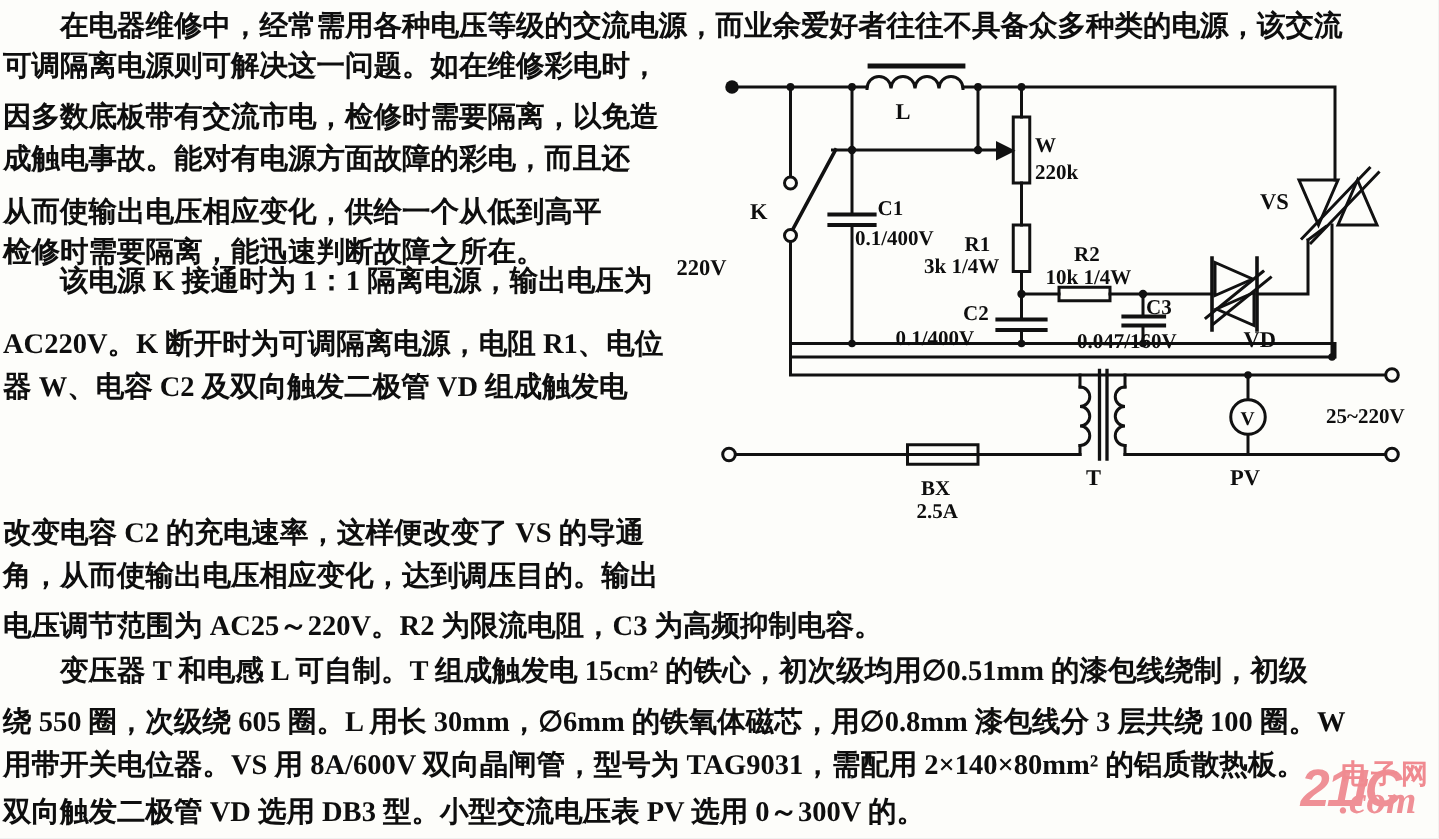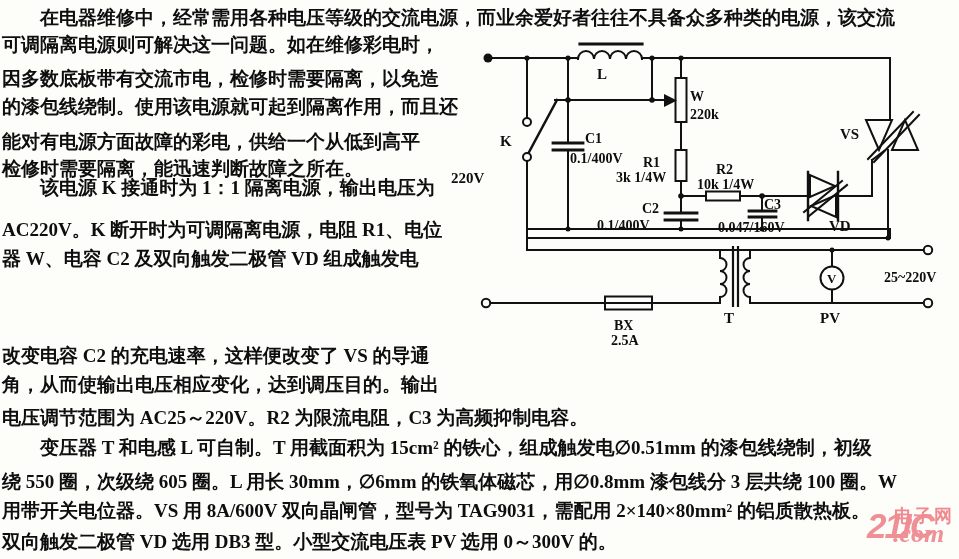--- a/index.html
+++ b/index.html
@@ -18,30 +18,30 @@
   .wm-com{left:893px;top:519px;font-size:26px;font-style:italic;font-weight:700;color:#ef9096;}
 </style>
 </head>
 <body>
 
 <div id="page">
 
   <div class="dl indent" style="top:7px">在电器维修中，经常需用各种电压等级的交流电源，而业余爱好者往往不具备众多种类的电源，该交流</div>
   <div class="dl" style="top:34px">可调隔离电源则可解决这一问题。如在维修彩电时，</div>
   <div class="dl" style="top:68px">因多数底板带有交流市电，检修时需要隔离，以免造</div>
-  <div class="dl" style="top:96px">的漆包线绕制。使用该电源就可起到隔离作用，而且还</div>
-  <div class="dl" style="top:131px">能对有电源方面故障的彩电，供给一个从低到高平</div>
+  <div class="dl" style="top:96px">成触电事故。能对有电源方面故障的彩电，而且还</div>
+  <div class="dl" style="top:131px">从而使输出电压相应变化，供给一个从低到高平</div>
   <div class="dl" style="top:158px">检修时需要隔离，能迅速判断故障之所在。</div>
   <div class="dl indent" style="top:177px">该电源 K 接通时为 1：1 隔离电源，输出电压为</div>
   <div class="dl" style="top:219px">AC220V。K 断开时为可调隔离电源，电阻 R1、电位</div>
   <div class="dl" style="top:248px">器 W、电容 C2 及双向触发二极管 VD 组成触发电</div>
   <div class="dl" style="top:345px">改变电容 C2 的充电速率，这样便改变了 VS 的导通</div>
   <div class="dl" style="top:374px">角，从而使输出电压相应变化，达到调压目的。输出</div>
   <div class="dl" style="top:407px">电压调节范围为 AC25～220V。R2 为限流电阻，C3 为高频抑制电容。</div>
-  <div class="dl indent" style="top:437px">变压器 T 和电感 L 可自制。T 用截面积为 15cm² 的铁心，组成触发电∅0.51mm 的漆包线绕制，初级</div>
+  <div class="dl indent" style="top:437px">变压器 T 和电感 L 可自制。T 组成触发电 15cm² 的铁心，初次级均用∅0.51mm 的漆包线绕制，初级</div>
   <div class="dl" style="top:471px">绕 550 圈，次级绕 605 圈。L 用长 30mm，∅6mm 的铁氧体磁芯，用∅0.8mm 漆包线分 3 层共绕 100 圈。W</div>
   <div class="dl" style="top:500px">用带开关电位器。VS 用 8A/600V 双向晶闸管，型号为 TAG9031，需配用 2×140×80mm² 的铝质散热板。</div>
   <div class="dl" style="top:531px">双向触发二极管 VD 选用 DB3 型。小型交流电压表 PV 选用 0～300V 的。</div>
 
   <svg width="959" height="559" viewBox="0 0 959 559">
     <g stroke="#111" stroke-width="2" fill="none" stroke-linecap="square">
 
       <path d="M488 58 H578 M642 58 H890 M890 58 V120
         M527 58 V118 M527 161 V250
         M568 58 V143 M568 150 V229

